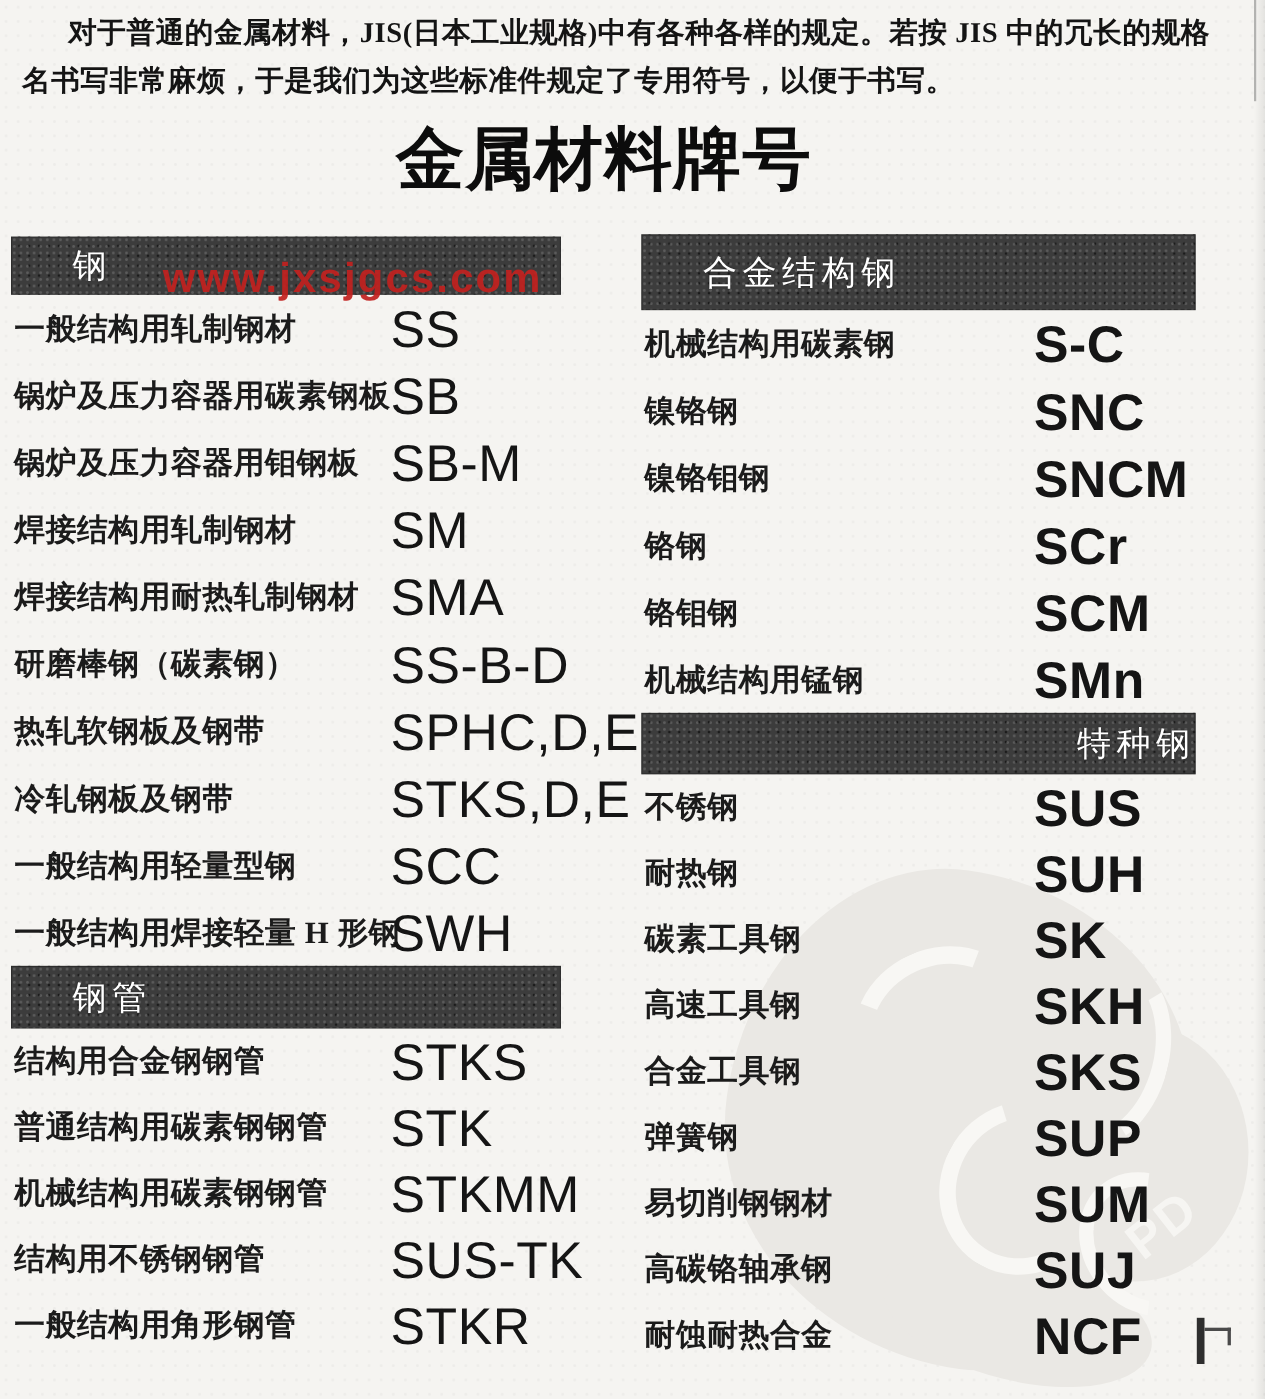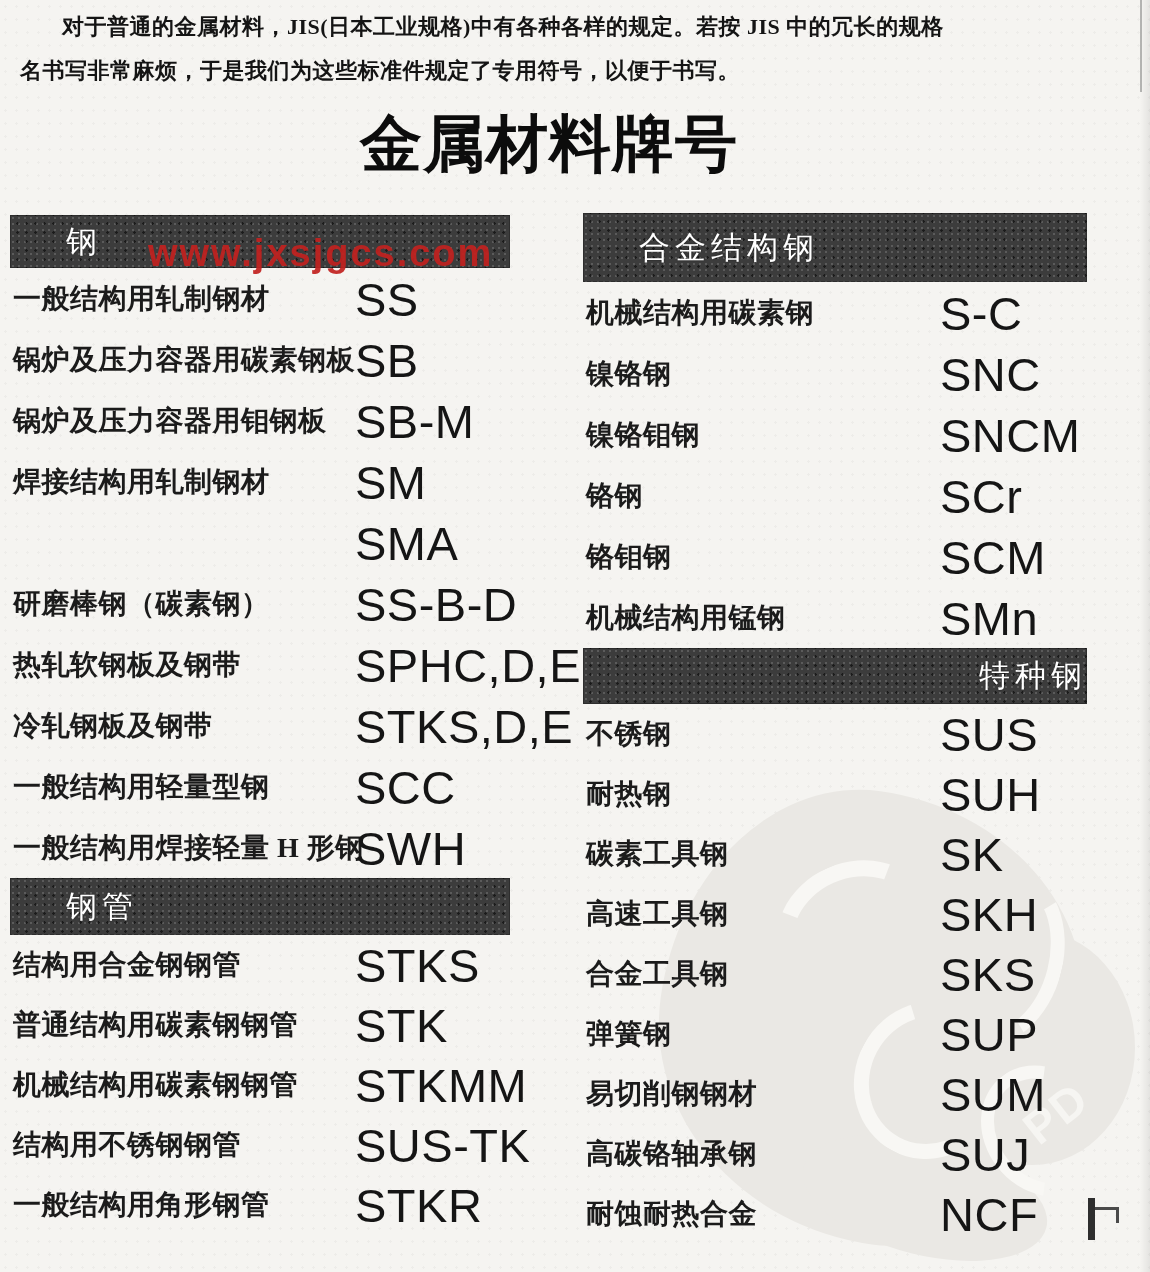--- a/index.html
+++ b/index.html
@@ -9,21 +9,21 @@
     background-image: radial-gradient(rgba(0,0,0,0.030) 1px, transparent 1.3px);
     background-size: 11px 13px;
     font-family:"Liberation Serif", serif;
     color:#1b1b1b;
   }
   .edge-shade { position:absolute; right:0; top:0; width:10px; height:100%;
     background:linear-gradient(to right, rgba(0,0,0,0), rgba(0,0,0,0.07)); z-index:4; }
   .corner-line { position:absolute; left:1140px; top:0; width:2px; height:92px;
     background:rgba(60,60,60,0.35); z-index:4; }
 
-  .intro-line { position:absolute; font-size:22px; font-weight:600; color:#141414;
+  .intro-line { position:absolute; font-size:26px; font-weight:600; color:#141414;
     white-space:nowrap; letter-spacing:0.5px; z-index:2; }
   .intro-1 { left:62px; top:12px; }
   .intro-2 { left:20px; top:56px;text-align:center; }
 
   .doc-title { position:absolute; left:360px; top:102px; z-index:2;
     font-family:"Liberation Sans", sans-serif; font-size:62px; font-weight:800;
     color:#0c0c0c; letter-spacing:1px; white-space:nowrap; }
 
   .wm { position:absolute; font-family:"Liberation Sans", sans-serif; font-weight:700;
     color:#c2211f; opacity:0.92; white-space:nowrap; z-index:6; }
@@ -57,21 +57,21 @@
   .col-left  .rows-a .row { height:61px; }
   .col-left  .rows-b .row { height:60px; }
   .col-right .rows-a .row { height:61px; }
   .col-right .rows-b .row { height:60px; }
   .lbl { font-size:28px; font-weight:600; color:#1b1b1b; white-space:nowrap;
     padding-left:3px; letter-spacing:0.5px; }
   .code { position:absolute; top:50%; transform:translateY(-50%);
     font-family:"Liberation Sans", sans-serif; font-size:47px; font-weight:400;
     color:#151515; white-space:nowrap; letter-spacing:0.5px; }
   .col-left  .code { left:345px; }
-  .col-right .code { left:357px; }
+  .col-right .code { left:357px;font-weight:bold; }
 
   
   .stamp { position:absolute; z-index:1; }
   .stamp-blob-1 { left:660px; top:792px; width:420px; height:450px; background:#eae8e4;
     border-radius:45% 55% 42% 58% / 52% 44% 56% 48%; transform:rotate(8deg); }
   .stamp-blob-2 { left:930px; top:930px; width:205px; height:235px; background:#eae8e4;
     border-radius:50%; }
   .stamp-blob-3 { left:800px; top:1140px; width:250px; height:115px; background:#eae8e4;
     border-radius:50%; transform:rotate(14deg); }
   .stamp-stroke { position:absolute; z-index:1; border-radius:50%; }
@@ -133,20 +133,21 @@
         </div>
       <div class="row">
           <span class="lbl">锅炉及压力容器用钼钢板</span>
           <span class="code">SB-M</span>
         </div>
       <div class="row">
           <span class="lbl">焊接结构用轧制钢材</span>
           <span class="code">SM</span>
         </div>
       <div class="row">
+          <span class="lbl">焊接结构用耐热轧制钢材</span>
           <span class="code">SMA</span>
         </div>
       <div class="row">
           <span class="lbl">研磨棒钢（碳素钢）</span>
           <span class="code">SS-B-D</span>
         </div>
       <div class="row">
           <span class="lbl">热轧软钢板及钢带</span>
           <span class="code">SPHC,D,E</span>
         </div>

